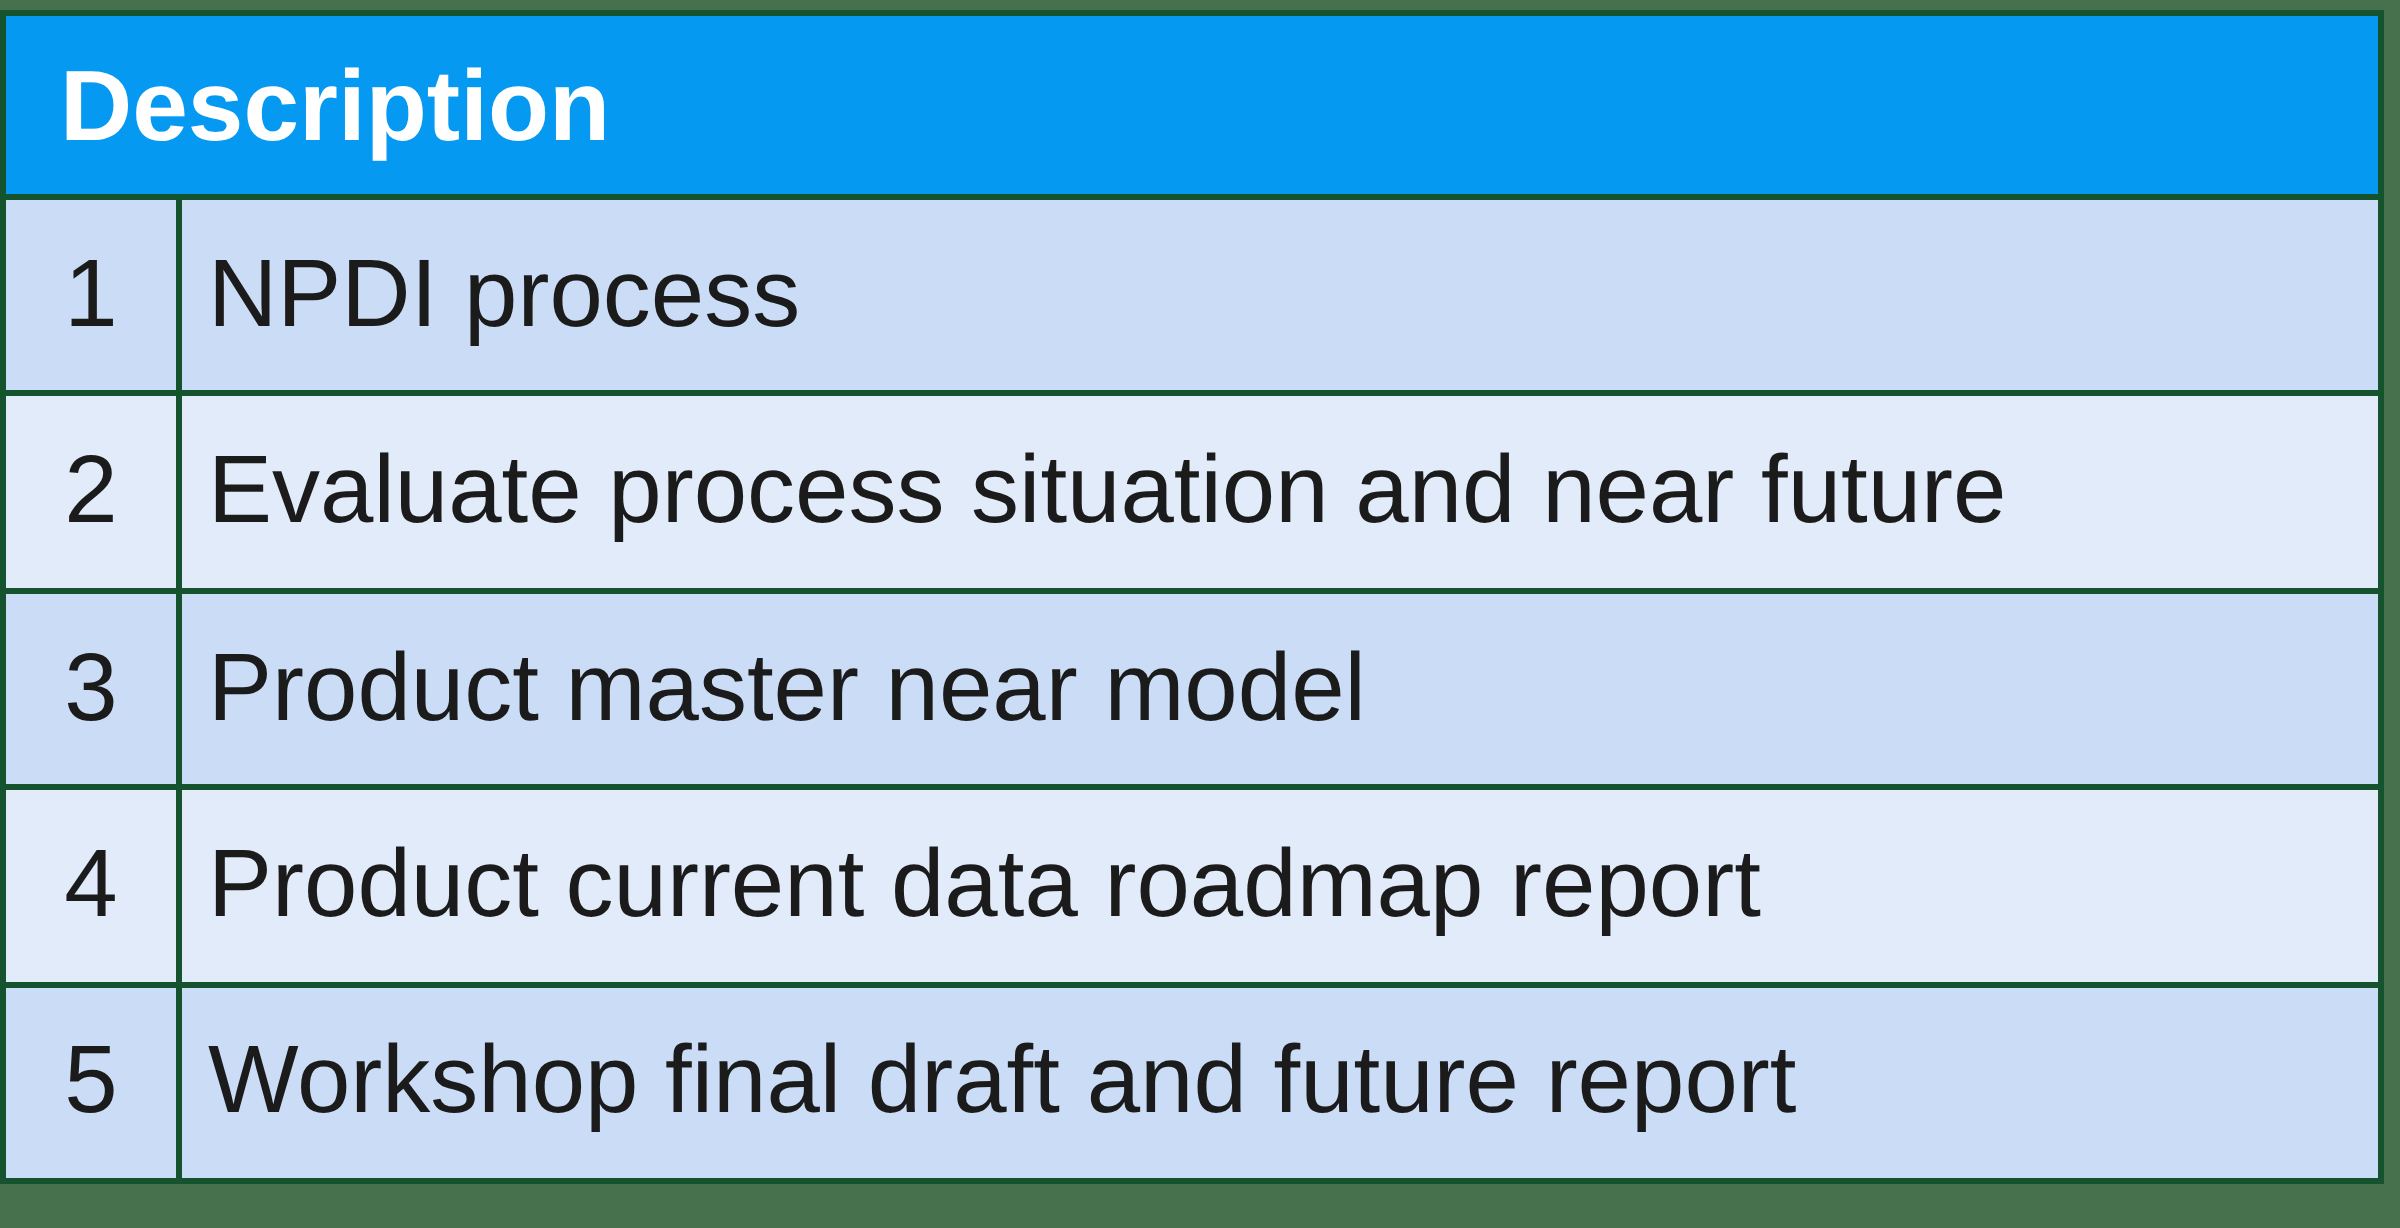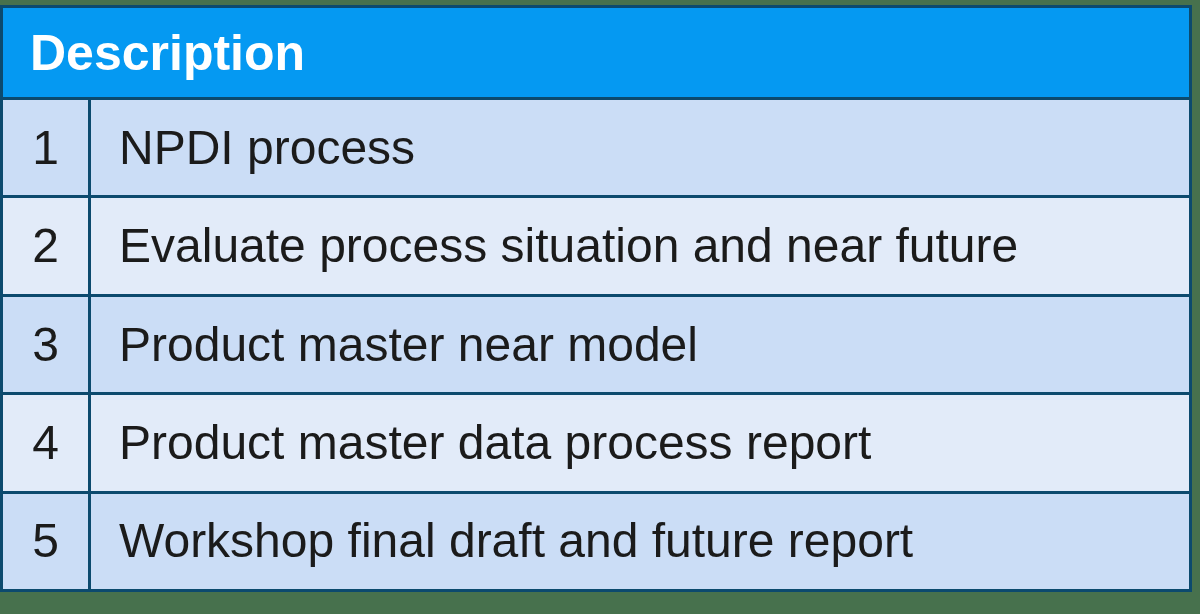--- a/index.html
+++ b/index.html
@@ -18,21 +18,21 @@
     height: 614px;
     background: var(--page-bg, #47714D);
   }
   
   .sheet {
     position: absolute;
     left: 0;
     top: 5px;
     right: 8px;
     bottom: 22px;
-    background: #0c4a6e;
+    background: #14532d;
     box-sizing: border-box;
     padding: 3px;
     display: flex;
     flex-direction: column;
     gap: 3px;
   }
   .header-row {
     flex: 0 0 89px;
     background: var(--header-bg, #0599F2);
     display: flex;
@@ -64,21 +64,21 @@
     color: #1b1b1b;
     font-size: 48px;
     line-height: 1;
   }
   .num-cell {
     flex: 0 0 85px;
     justify-content: center;
   }
   .desc-cell {
     flex: 1 1 auto;
-    padding-left: 28px;
+    padding-left: 13px;
   }
   .t-row:nth-child(odd) .cell { background: var(--row-odd, #CBDDF6); }
   .t-row:nth-child(even) .cell { background: var(--row-even, #E2EBF9); }
 </style>
 </head>
 <body>
 
 <div class="canvas">
   <div class="sheet">
     <div class="header-row">
@@ -95,21 +95,21 @@
     <div class="cell desc-cell">Evaluate process situation and near future</div>
   </div>
 
   <div class="t-row">
     <div class="cell num-cell">3</div>
     <div class="cell desc-cell">Product master near model</div>
   </div>
 
   <div class="t-row">
     <div class="cell num-cell">4</div>
-    <div class="cell desc-cell">Product master data process report</div>
+    <div class="cell desc-cell">Product current data roadmap report</div>
   </div>
 
   <div class="t-row">
     <div class="cell num-cell">5</div>
     <div class="cell desc-cell">Workshop final draft and future report</div>
   </div>
 </div>
   </div>
 </div>
 

